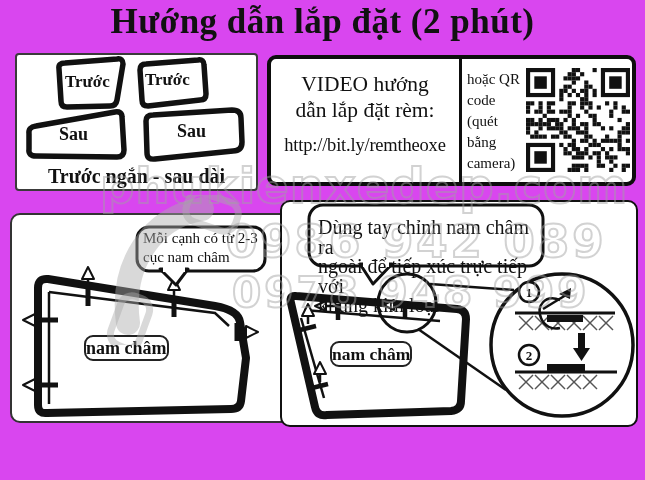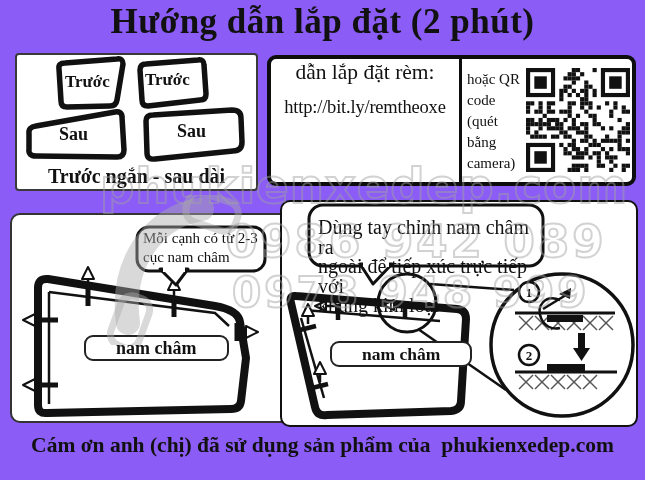--- a/index.html
+++ b/index.html
@@ -1,17 +1,17 @@
 <!DOCTYPE html>
 <html><head>
 <meta charset="utf-8">
 <style>
   html,body{margin:0;padding:0;background:#888;}
   #page{
-    position:relative;width:645px;height:480px;background:#8b5cf6;
+    position:relative;width:645px;height:480px;background:#d946ef;
     overflow:hidden;font-family:"Liberation Serif", serif;color:#111;
   }
   .abs{position:absolute;}
   
   #title{
     left:0;top:2px;width:645px;text-align:center;
     font-size:35px;font-weight:bold;letter-spacing:.5px;
   }
   #footer{
     left:0;top:433px;width:645px;text-align:center;
@@ -37,21 +37,21 @@
     border-right:3px solid #0d0d0d;text-align:center;}
   .video-line{font-size:21.5px;line-height:26px;}
   #video-url{margin-top:12px;font-size:18.5px;font-weight:normal;letter-spacing:-.2px;}
   #qr-note{position:absolute;left:196px;top:10px;width:60px;
     font-size:15px;line-height:21px;}
   #qr-box{position:absolute;left:255px;top:9px;width:104px;height:104px;}
   
   .bubble-text{position:absolute;font-size:15px;line-height:19px;}
   .magnet-label{position:absolute;background:#fff;border:2px solid #222;
     border-radius:9px;font-weight:bold;font-size:18px;line-height:20px;
-    padding:1px 30px;white-space:nowrap;}
+    padding:1px 0;white-space:nowrap;}
   
   #watermark{pointer-events:none;z-index:40;left:0;top:0;width:645px;height:480px;}
   .wm-text{
     position:absolute;font-family:"DejaVu Sans", sans-serif;font-weight:bold;
     color:rgba(255,255,255,0);-webkit-text-stroke:2px rgba(160,160,160,.48);
     white-space:nowrap;
   }
   #wm-site{left:100px;top:158px;font-size:48px;letter-spacing:1px;}
   #wm-phone1{left:226px;top:215px;font-size:45px;letter-spacing:3px;}
   #wm-phone2{left:232px;top:268px;font-size:42px;letter-spacing:3px;}
@@ -74,20 +74,21 @@
     </svg>
     <div class="shade-lbl" style="left:48px;top:17px;">Trước</div>
     <div class="shade-lbl" style="left:128px;top:15px;">Trước</div>
     <div class="shade-lbl" style="left:42px;top:69px;font-size:18px;">Sau</div>
     <div class="shade-lbl" style="left:160px;top:66px;font-size:18px;">Sau</div>
     <div id="shades-caption">Trước ngắn - sau dài</div>
   </div>
 
   <div class="panel" id="panel-video">
     <div id="video-left">
+      <div class="video-line" style="margin-top:12px;">VIDEO hướng</div>
       <div class="video-line">dẫn lắp đặt rèm:</div>
       <div id="video-url">http://bit.ly/remtheoxe</div>
     </div>
     <div id="qr-note">
       <div>hoặc QR</div>
       <div>code</div>
       <div>(quét</div>
       <div>bằng</div>
       <div>camera)</div>
     </div>
@@ -419,21 +420,20 @@
       </g>
     </svg>
     <div class="bubble-text" style="left:36px;top:16px;width:224px;font-size:20px;line-height:19.5px;">
       <div>Dùng tay chỉnh nam châm ra</div>
       <div>ngoài để tiếp xúc trực tiếp với</div>
       <div>khung kim loại</div>
     </div>
     <div class="magnet-label" style="left:48px;top:139px;font-size:17.5px;">nam châm</div>
   </div>
 
-  <div class="abs" id="footer">Cám ơn anh (chị) đã sử dụng sản phẩm của  phukienxedep.com</div>
 
   <div class="abs" id="watermark">
     <svg class="abs" style="left:82px;top:195px;" width="190" height="150" viewBox="0 0 190 150">
       <path d="M 120,14 C 70,22 38,70 46,128" fill="none" stroke="rgba(170,170,170,.45)" stroke-width="24" stroke-linecap="round"></path>
       <rect x="104" y="2" width="52" height="30" rx="12" transform="rotate(18 130 17)" fill="none" stroke="rgba(170,170,170,.45)" stroke-width="7"></rect>
       <rect x="22" y="112" width="52" height="30" rx="12" transform="rotate(-70 48 127)" fill="none" stroke="rgba(170,170,170,.45)" stroke-width="7"></rect>
     </svg>
     <div class="wm-text" id="wm-site">phukienxedep.com</div>
     <div class="wm-text" id="wm-phone1">0986 942 089</div>
     <div class="wm-text" id="wm-phone2">0978 948 999</div>

